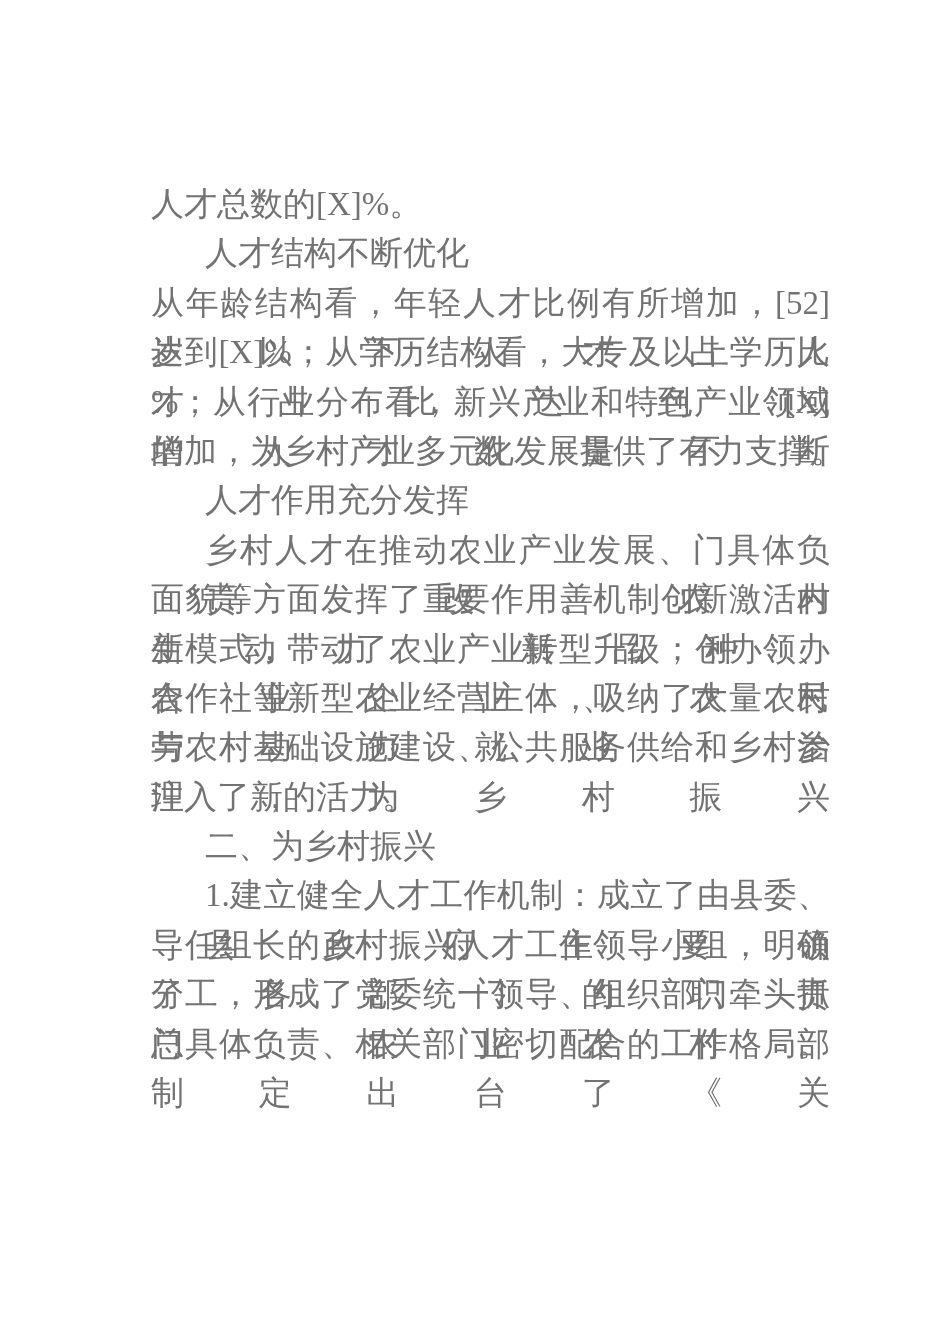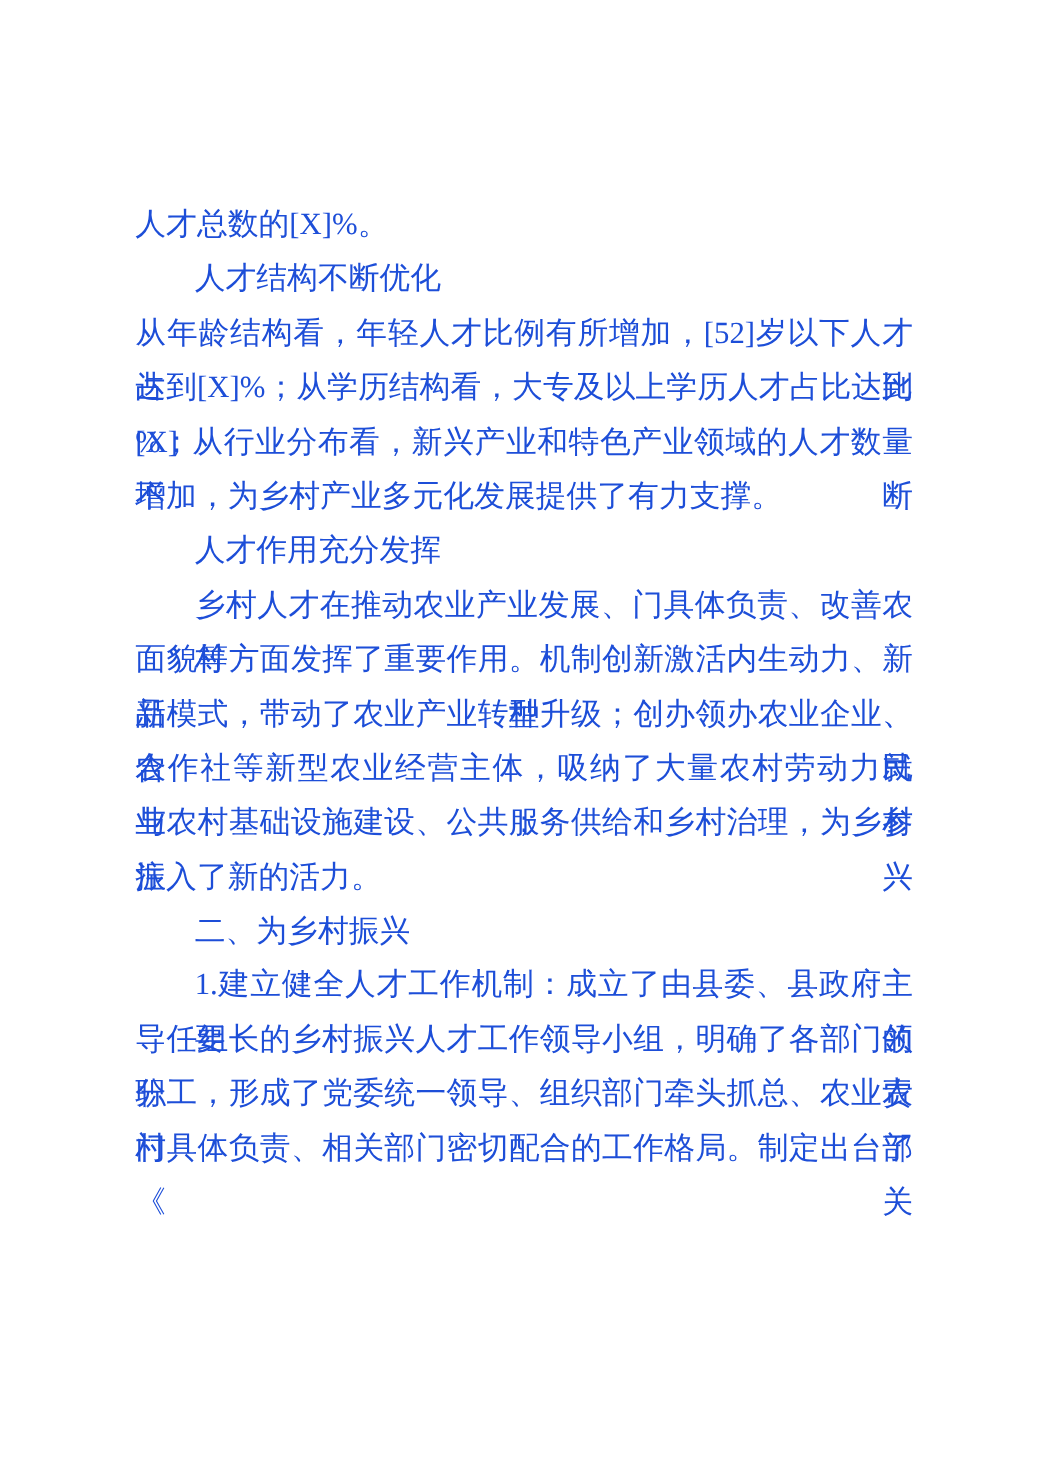--- a/index.html
+++ b/index.html
@@ -17,23 +17,24 @@
     overflow: hidden;
     font-family: "Liberation Serif", "DejaVu Serif", serif;
     color: #000000;
   }
   .textblock {
     width: 707px;
   }
   .line {
     height: 49.4px;
     line-height: 49.4px;
-    font-size: 28px;
-    color: #1d4ed8;
+    font-size: 33px;
+    color: #737373;
     white-space: nowrap;
+    margin-left: 28px;
   }
   
   .j {
     white-space: normal;
     text-align: justify;
     text-align-last: justify;
   }
   
   .in {
     padding-left: 54px;

